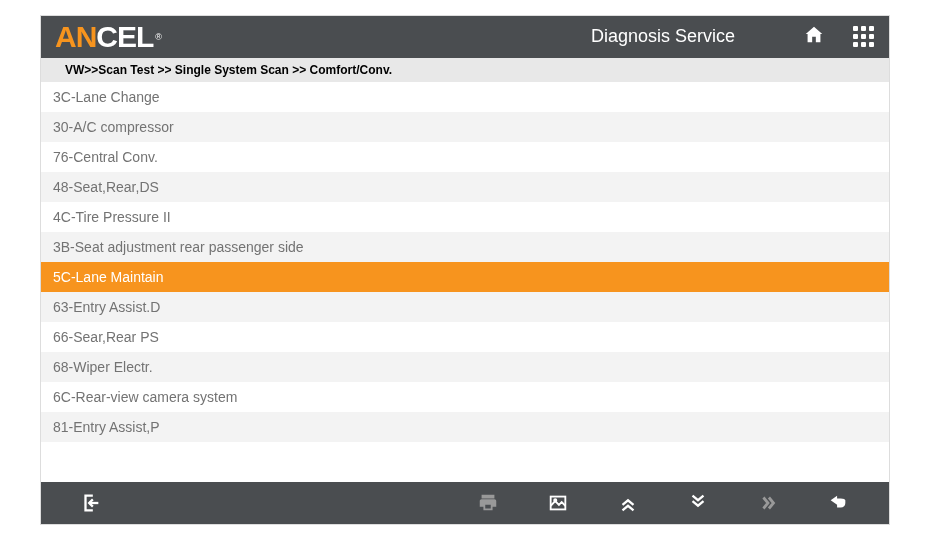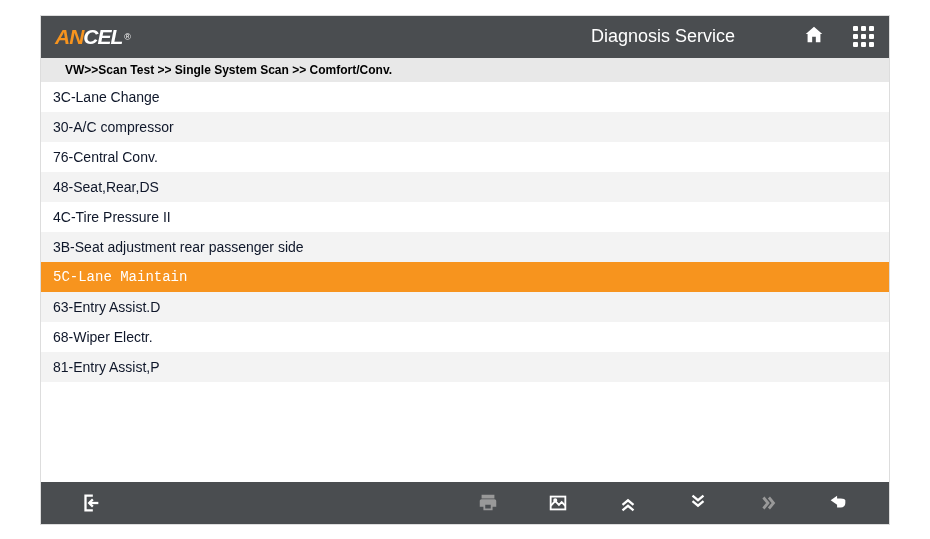--- a/index.html
+++ b/index.html
@@ -33,23 +33,22 @@
       align-items: center;
       padding: 0 14px;
       color: white;
     }
     .logo {
       display: flex;
       align-items: center;
       width: 140px;
     }
     .logo-text {
-      font-size: 21px;
+      font-size: 30px;
       font-weight: bold;
-      font-style: italic;
       letter-spacing: -1px;
       font-family: Arial Black, Arial, sans-serif;
     }
     .logo-text .orange { color: #f7941e; }
     .logo-text .white { color: #ffffff; }
     .logo-r { font-size: 9px; vertical-align: super; color: #fff; margin-left: 2px; }
     .title {
       flex: 1;
       text-align: right;
       font-size: 18px;
@@ -80,33 +79,32 @@
       color: #000;
     }
     .list {
       flex: 1;
       overflow-y: auto;
       background: white;
     }
     .list-item {
       padding: 7px 12px;
       font-size: 14px;
-      color: #0f172a;
+      color: #737373;
       cursor: pointer;
     }
     .list-item:nth-child(odd) {
       background: #ffffff;
     }
     .list-item:nth-child(even) {
       background: #f3f3f3;
     }
     .list-item.selected {
       background: #f7941e !important;
       color: white;
-      font-family: Liberation Mono, monospace;
     }
     .footer {
       background: #4a4d50;
       height: 42px;
       display: flex;
       align-items: center;
       padding: 0 20px;
       color: white;
     }
     .footer-left { width: 60px; }
@@ -164,21 +162,23 @@
 
     <div class="list" id="list">
         <div class="list-item"><span>3C-Lane Change</span></div>
         <div class="list-item"><span>30-A/C compressor</span></div>
         <div class="list-item"><span>76-Central Conv.</span></div>
         <div class="list-item"><span>48-Seat,Rear,DS</span></div>
         <div class="list-item"><span>4C-Tire Pressure II</span></div>
         <div class="list-item"><span>3B-Seat adjustment rear passenger side</span></div>
         <div class="list-item selected"><span>5C-Lane Maintain</span></div>
         <div class="list-item"><span>63-Entry Assist.D</span></div>
+        <div class="list-item"><span>66-Sear,Rear PS</span></div>
         <div class="list-item"><span>68-Wiper Electr.</span></div>
+        <div class="list-item"><span>6C-Rear-view camera system</span></div>
         <div class="list-item"><span>81-Entry Assist,P</span></div>
       </div>
 
     <div class="footer">
       <div class="footer-left">
         <div class="footer-icon active">
           <svg viewBox="0 0 24 24" fill="none" stroke="white" stroke-width="2.5">
             <path d="M14 4h-8v16h8"></path>
             <path d="M10 12h10"></path>
             <path d="M14 8l-4 4 4 4"></path>

